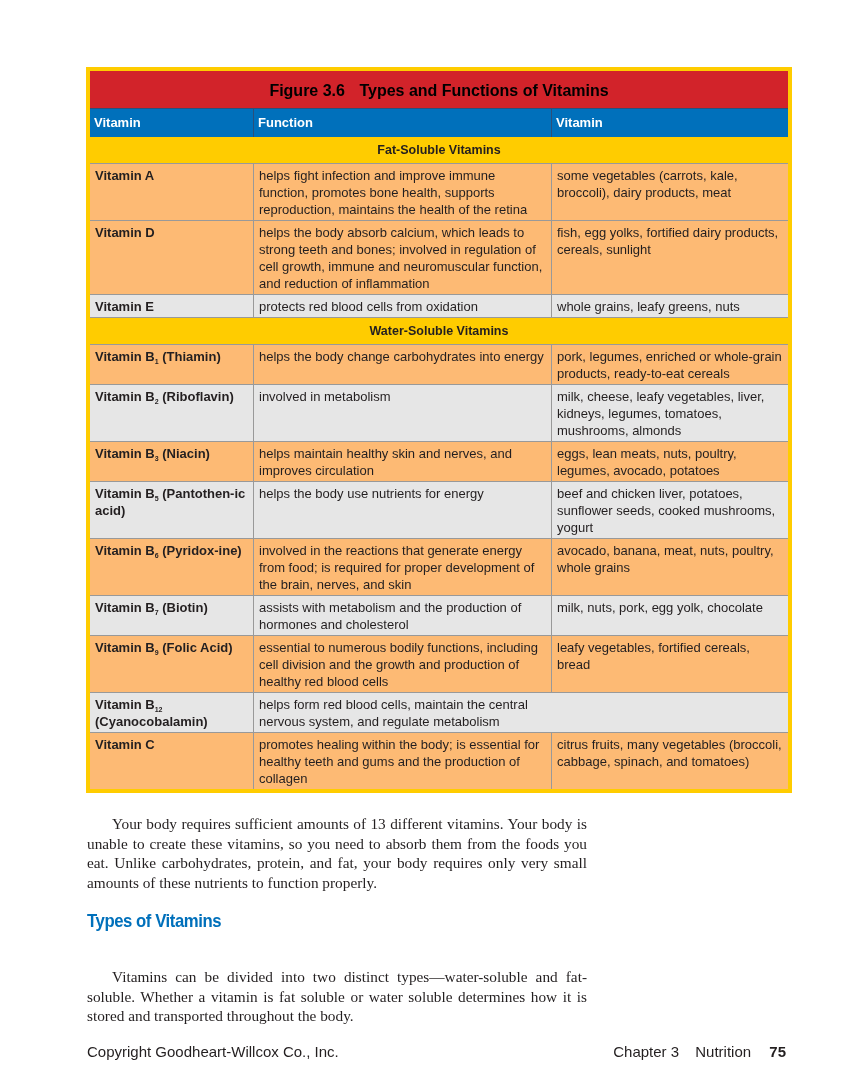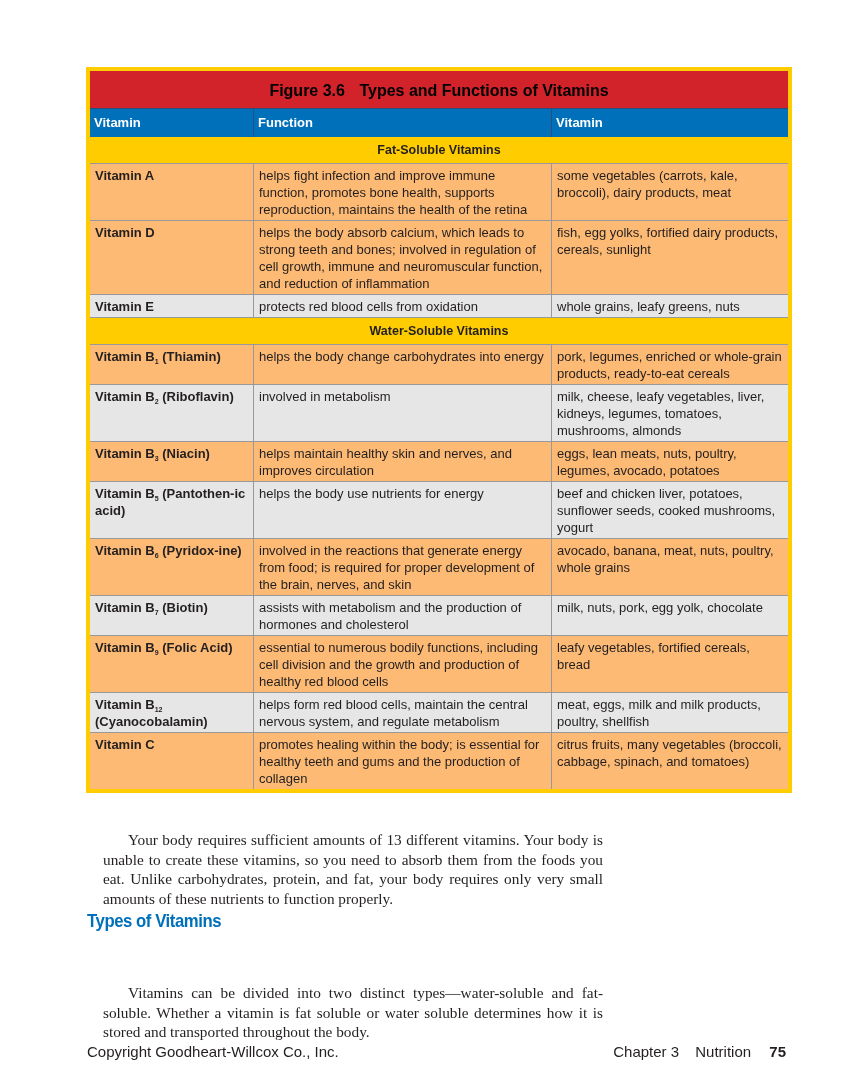--- a/index.html
+++ b/index.html
@@ -71,21 +71,21 @@
 
     .body-text {
       position: absolute;
       left: 87px;
       width: 500px;
       font-family: "Liberation Serif", serif;
       font-size: 15.3px;
       line-height: 19.5px;
       color: #231f20;
       text-align: justify;
-      margin: 16px;
+      margin: 0;
     }
     .body-text .indent { display: inline-block; width: 25px; }
     .p1 { top: 814px; }
     .p2 { top: 967px; }
     .section-heading {
       position: absolute;
       left: 87px; top: 910px;
       font-family: "Liberation Sans", sans-serif;
       font-weight: bold;
       font-size: 19px;
@@ -170,21 +170,20 @@
         <div class="c3">milk, nuts, pork, egg yolk, chocolate</div>
       </div>
       <div class="row blue">
         <div class="c1"><span>Vitamin B</span><sub>9</sub><span> (Folic Acid)</span></div>
         <div class="c2">essential to numerous bodily functions, including cell division and the growth and production of healthy red blood cells</div>
         <div class="c3">leafy vegetables, fortified cereals, bread</div>
       </div>
       <div class="row gray">
         <div class="c1"><span>Vitamin B</span><sub>12</sub><span> (Cyanocobalamin)</span></div>
         <div class="c2">helps form red blood cells, maintain the central nervous system, and regulate metabolism</div>
-        <div class="c3">meat, eggs, milk and milk products, poultry, shellfish</div>
       </div>
       <div class="row blue">
         <div class="c1"><span>Vitamin C</span></div>
         <div class="c2">promotes healing within the body; is essential for healthy teeth and gums and the production of collagen</div>
         <div class="c3">citrus fruits, many vegetables (broccoli, cabbage, spinach, and tomatoes)</div>
       </div>
     </div>
 </div>
 
 <p class="body-text p1"><span class="indent"></span><span>Your body requires sufficient amounts of 13 different vitamins. Your body is unable to create these vitamins, so you need to absorb them from the foods you eat. Unlike carbohydrates, protein, and fat, your body requires only very small amounts of these nutrients to function properly.</span></p>

